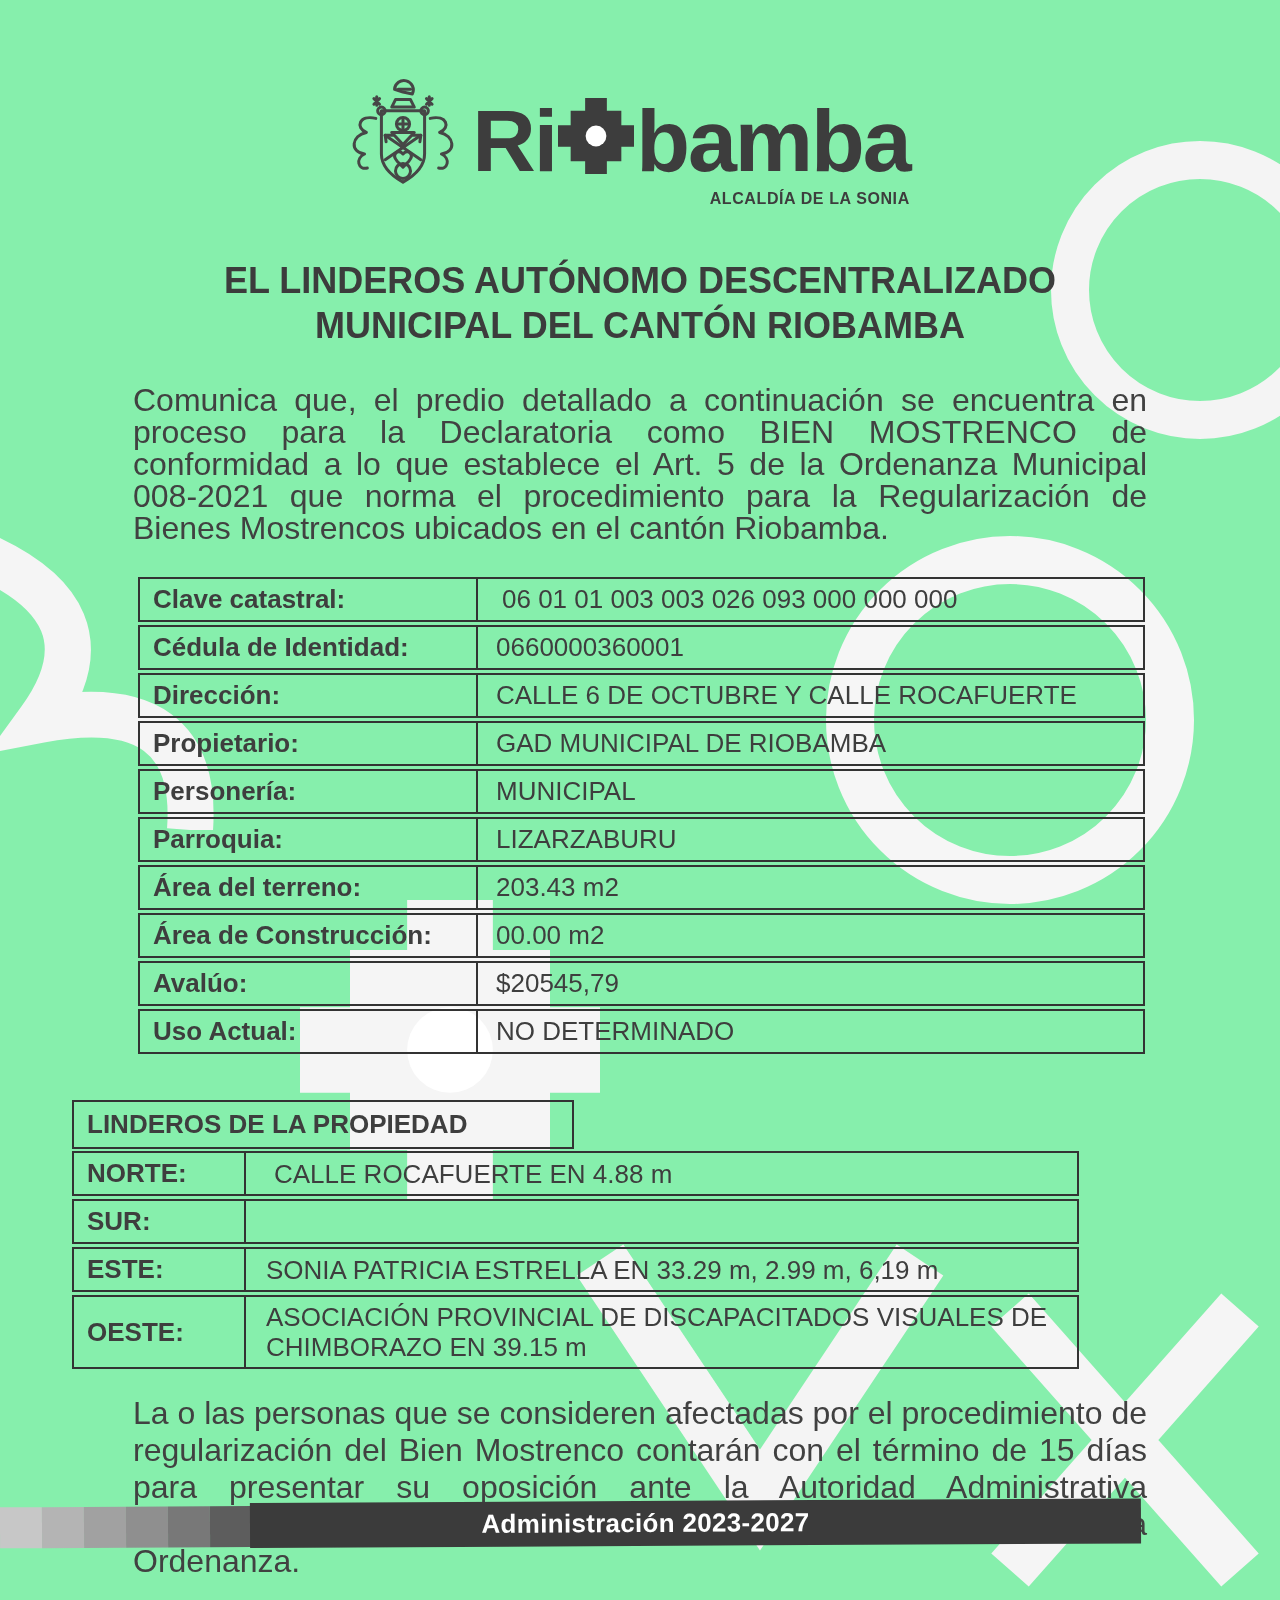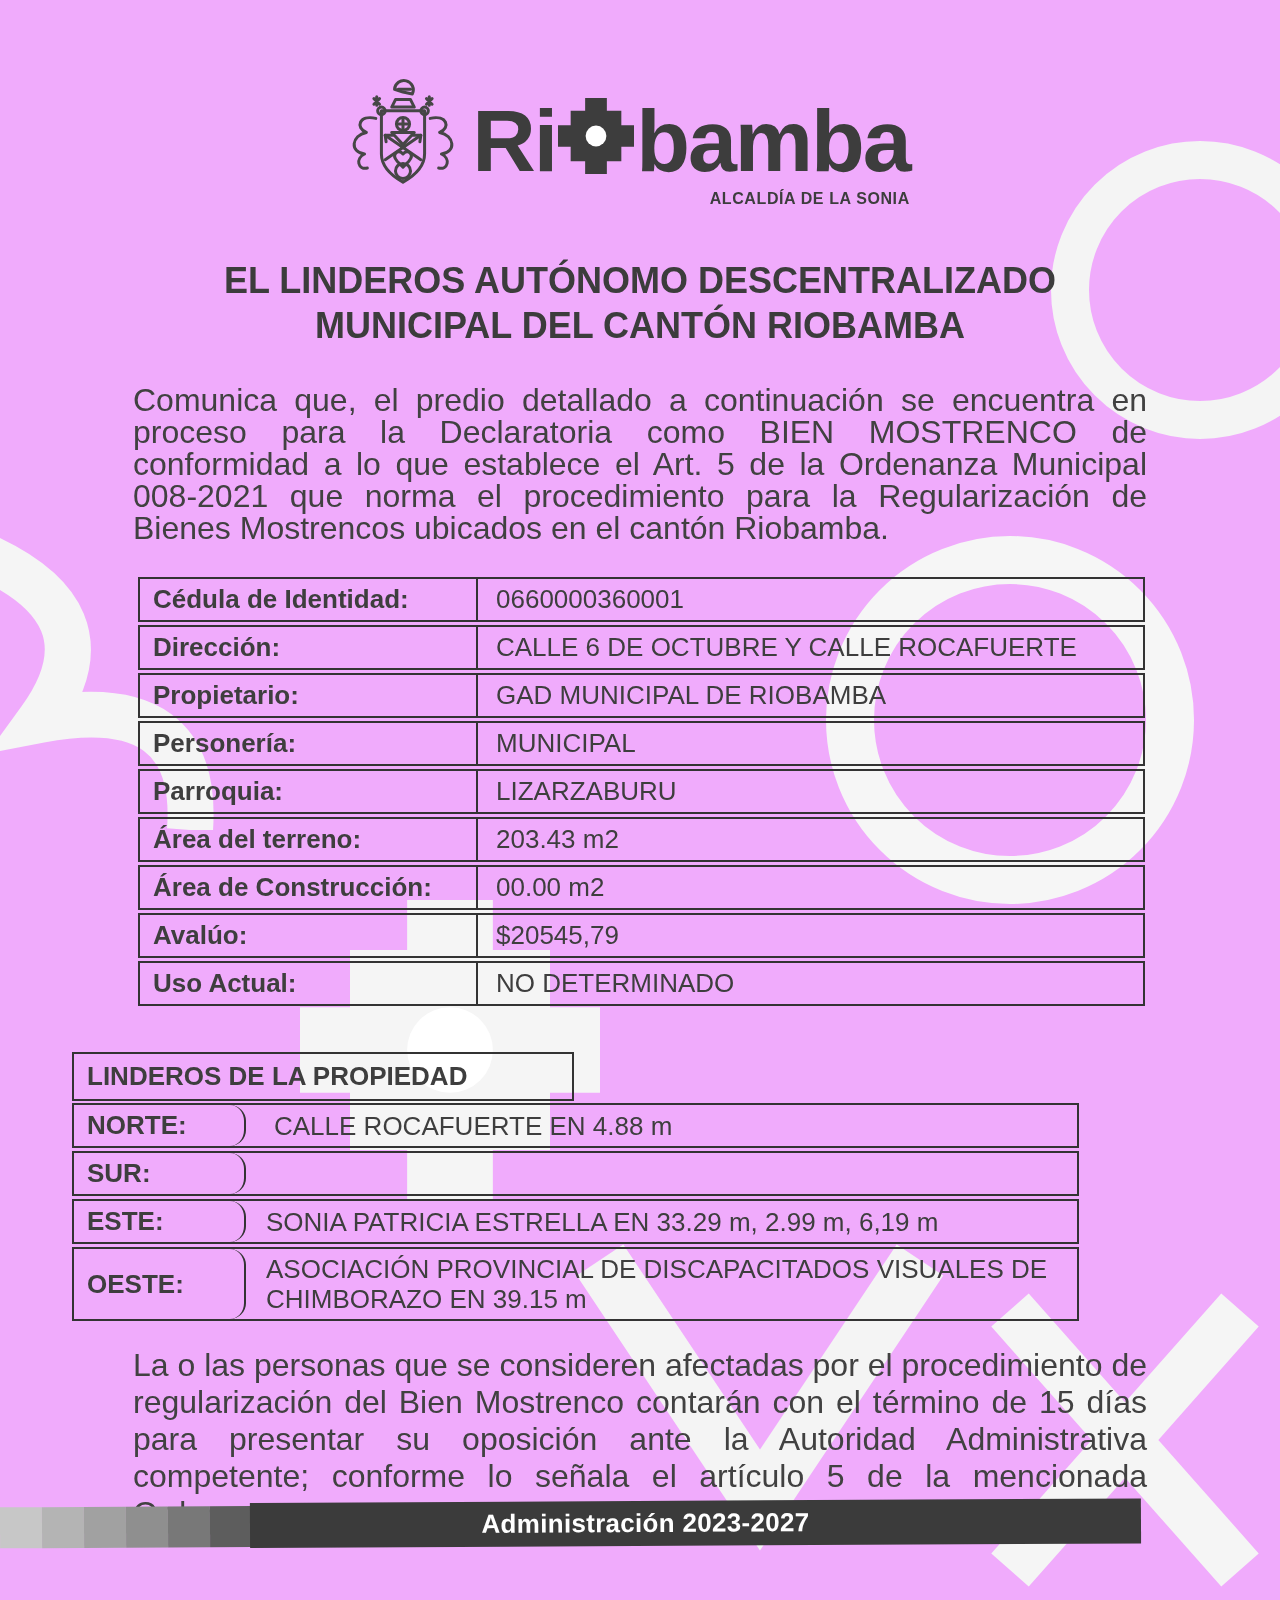--- a/index.html
+++ b/index.html
@@ -2,21 +2,21 @@
 <html><head>
 <meta charset="utf-8">
 <style>
   html,body { margin:0; padding:0; }
   body {
     width:1280px; height:1600px;
     background:#ffffff;
     font-family:"Liberation Sans", sans-serif;
     color:#3e3e3e;
   }
-  .page { position:relative; width:1280px; height:1600px; overflow:hidden; background:#f0abfc; }
+  .page { position:relative; width:1280px; height:1600px; overflow:hidden; background:#86efac; }
 
   
   .watermarks { position:absolute; inset:0; z-index:0; pointer-events:none; }
   .watermarks svg { position:absolute; }
 
   
   .content { position:relative; z-index:1; }
 
   
   .logo-row { display:flex; justify-content:center; align-items:flex-start; padding-top:72px; margin-left:-28px; }
@@ -40,21 +40,21 @@
   .trow .lbl { flex:0 0 338px; box-sizing:border-box; border-right:2px solid #333333;
                font-weight:bold; font-size:26px; padding:5px 8px 5px 13px; display:flex; align-items:center; }
   .trow .val { flex:1; font-size:26px; padding:5px 10px 5px 18px; display:flex; align-items:center; }
 
   
   .linderos { margin-left:72px; width:1007px; margin-top:46px; }
   .lheader { width:502px; box-sizing:border-box; border:2px solid #333333; font-weight:bold; font-size:26px;
              padding:7px 8px 7px 13px; margin-bottom:2px; }
   .lrow { display:flex; align-items:stretch; border:2px solid #333333; margin-bottom:3px; }
   .lrow .lbl { flex:0 0 172px; box-sizing:border-box; border-right:2px solid #333333;
-               font-weight:bold; font-size:26px; padding:5px 0 5px 13px; display:flex; align-items:center;border-radius:16px; }
+               font-weight:bold; font-size:26px; padding:5px 0 5px 13px; display:flex; align-items:center; }
   .lrow .val { flex:1; font-size:26px; line-height:30px; padding:5px 12px 5px 20px; display:flex; align-items:center; }
 
   
   .footer { position:absolute; left:0; top:1501px; width:1280px; height:50px; z-index:1; transform:rotate(-0.3deg); }
   .grad { position:absolute; left:0; top:3px; display:flex; }
   .grad div { width:42px; height:41px; }
   .g1{background:#c7c7c7;} .g2{background:#b4b4b4;} .g3{background:#a1a1a1;}
   .g4{background:#8f8f8f;} .g5{background:#787878;} .g6{background:#5d5d5d;}
   .bar { position:absolute; left:250px; top:0; width:891px; height:45px; background:#3b3b3b; }
   .bar .txt { position:absolute; left:0; right:100px; top:0; bottom:0; display:flex; align-items:center; justify-content:center;
@@ -137,20 +137,24 @@
 
     <div class="title">
       <div>EL LINDEROS AUTÓNOMO DESCENTRALIZADO</div>
       <div>MUNICIPAL DEL CANTÓN RIOBAMBA</div>
     </div>
 
     <p class="para intro">Comunica que, el predio detallado a continuación se encuentra en proceso para la Declaratoria como BIEN MOSTRENCO de conformidad a lo que establece el Art. 5 de la Ordenanza Municipal 008-2021 que norma el procedimiento para la Regularización de Bienes Mostrencos ubicados en el cantón Riobamba.</p>
 
     <div class="ptable">
       <div class="trow">
+        <div class="lbl">Clave catastral:</div>
+        <div class="val" style="padding-left:24px;">06 01 01 003 003 026 093 000 000 000</div>
+      </div>
+      <div class="trow">
         <div class="lbl">Cédula de Identidad:</div>
         <div class="val">0660000360001</div>
       </div>
       <div class="trow">
         <div class="lbl">Dirección:</div>
         <div class="val">CALLE 6 DE OCTUBRE Y CALLE ROCAFUERTE</div>
       </div>
       <div class="trow">
         <div class="lbl">Propietario:</div>
         <div class="val">GAD MUNICIPAL DE RIOBAMBA</div>

